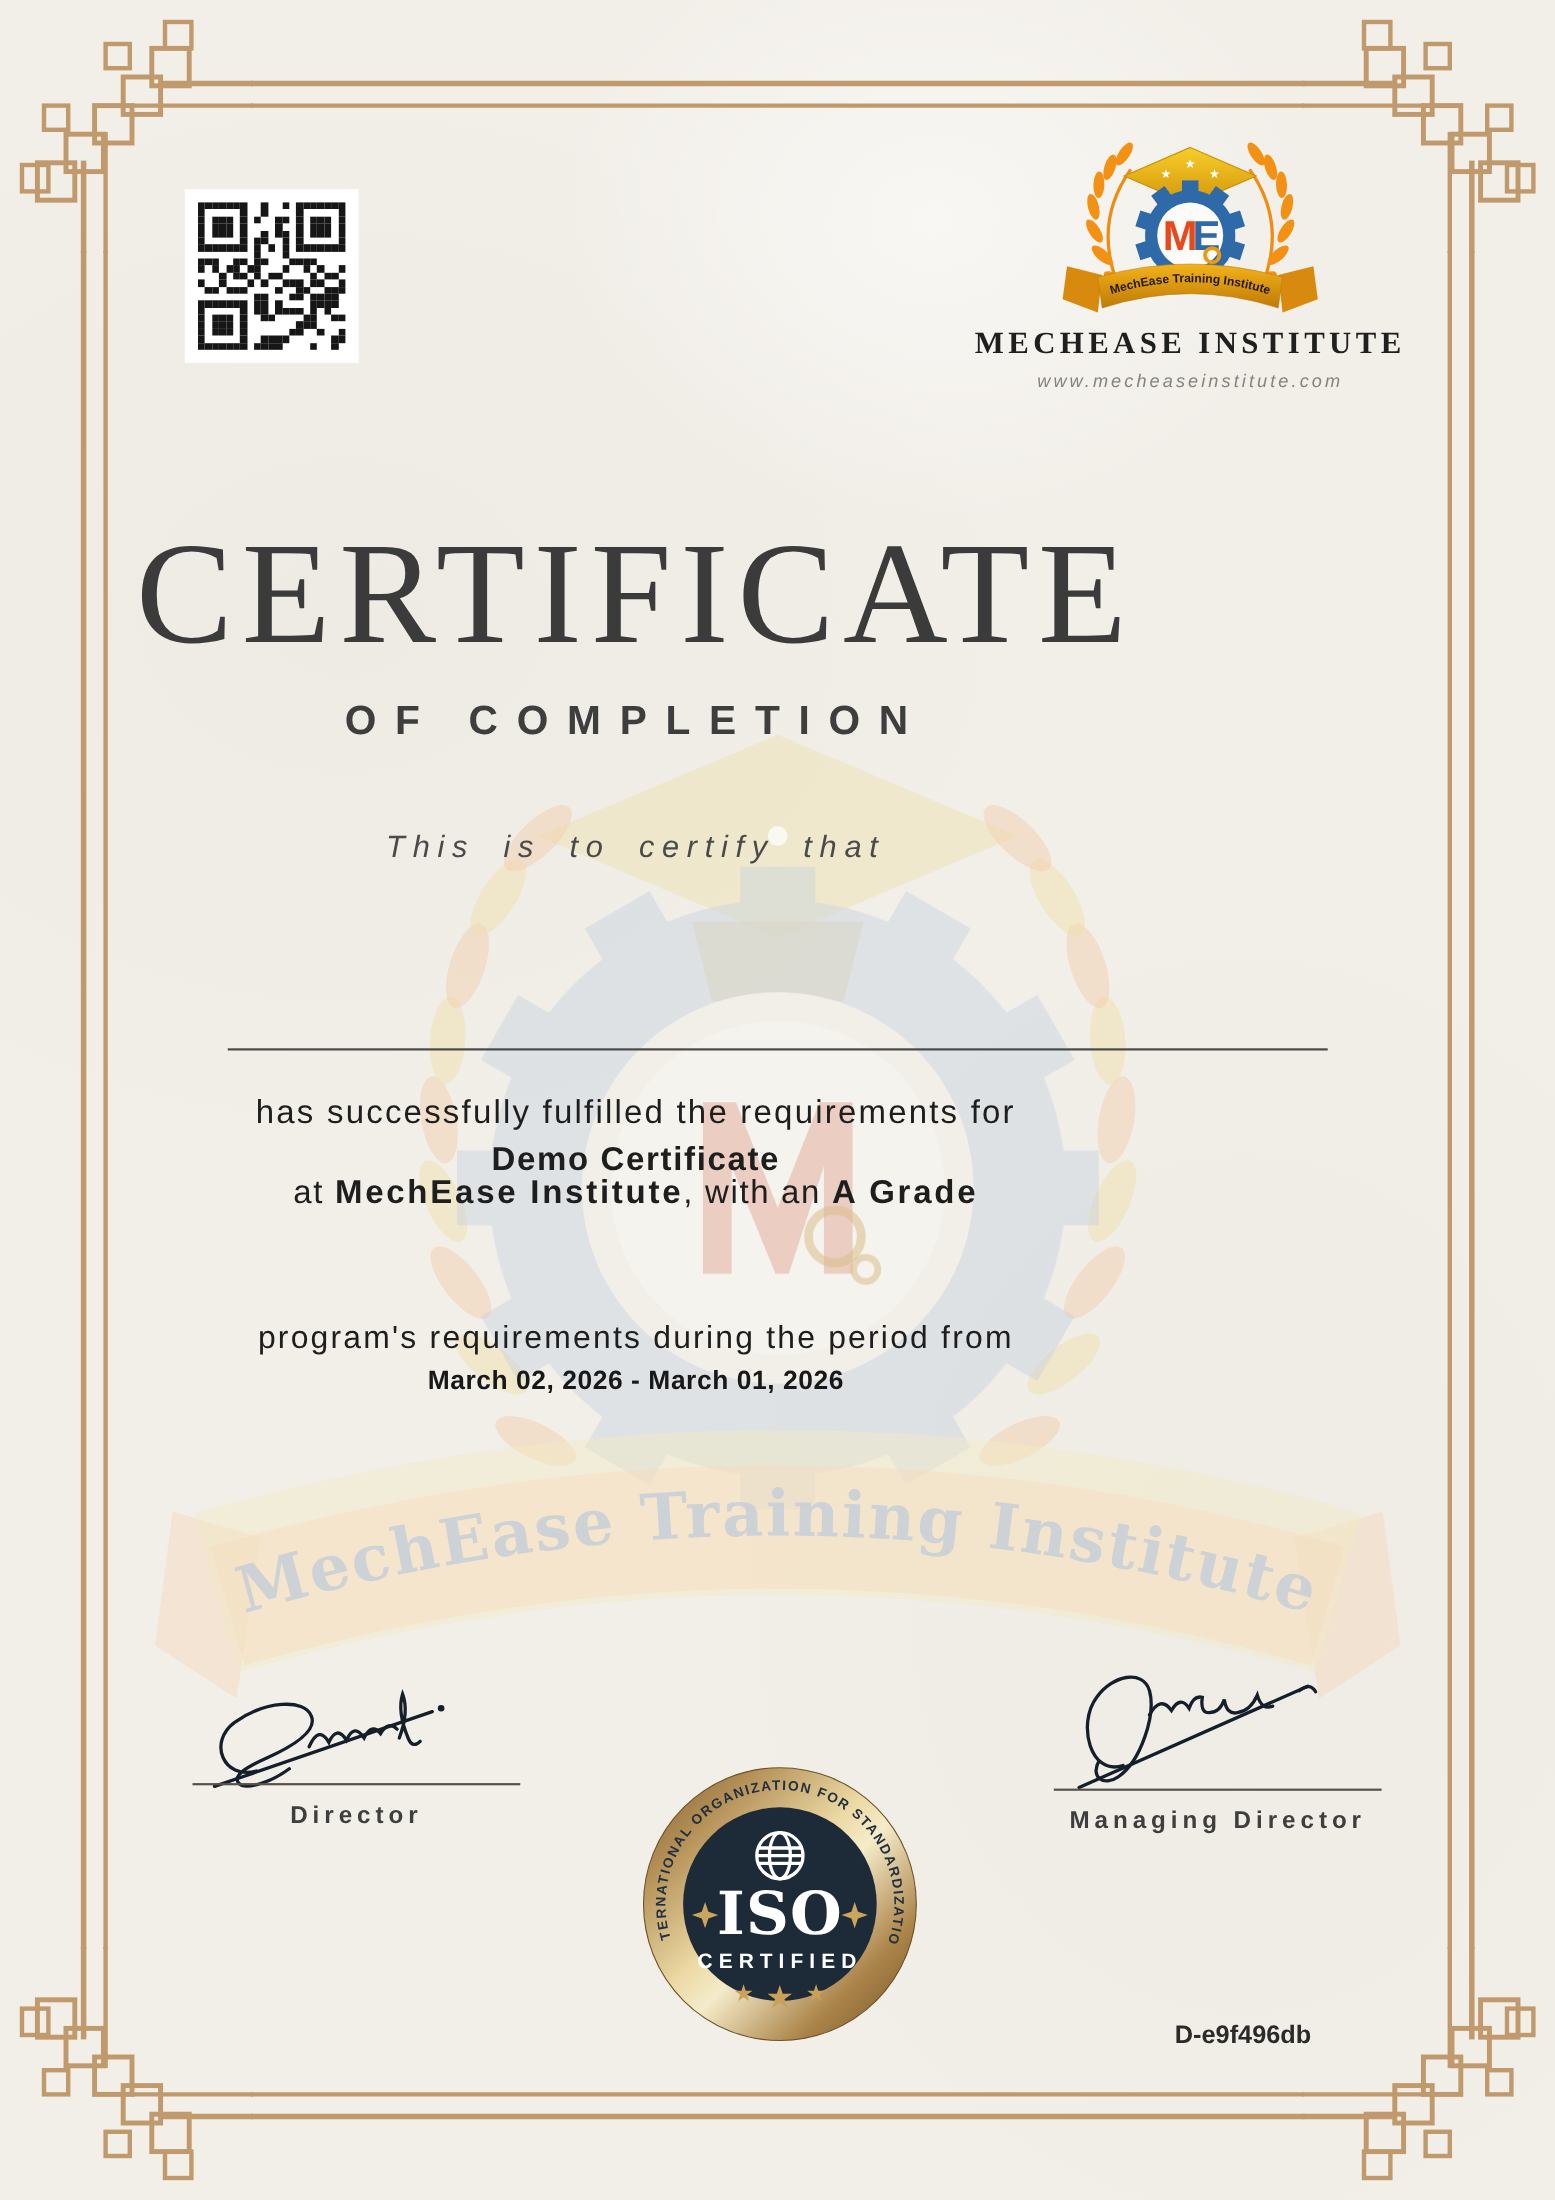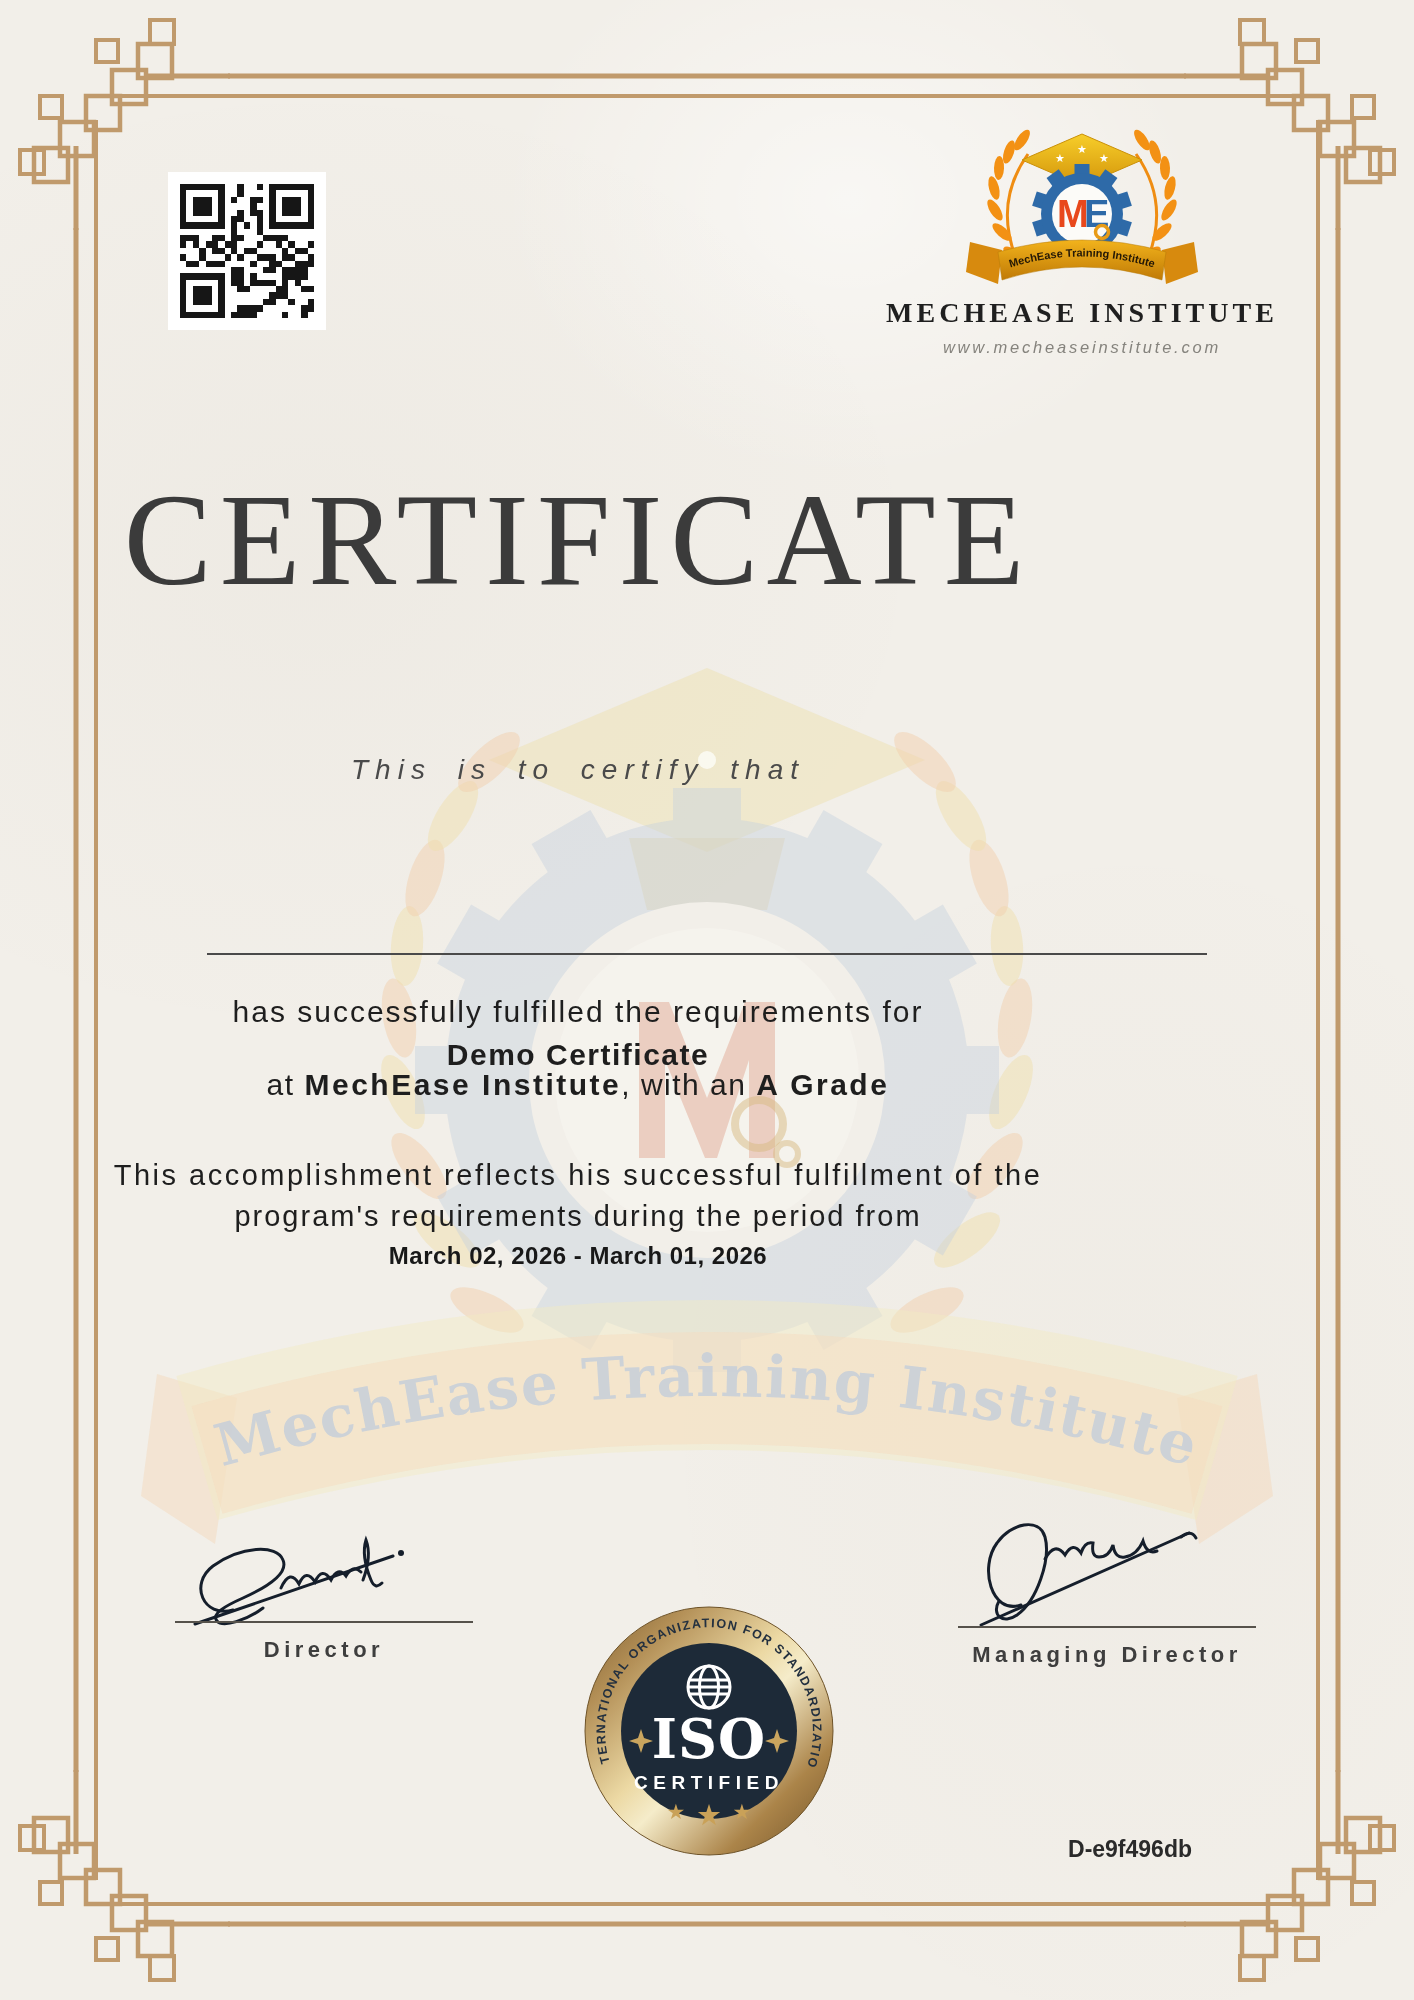--- a/index.html
+++ b/index.html
@@ -657,28 +657,28 @@
       <text font-size="11" font-weight="bold" fill="#241806">
         <textPath href="#lrt" startOffset="50%" text-anchor="middle">MechEase Training Institute</textPath>
       </text>
     </g>
   </svg>
 
   <div class="abs inst-name">MECHEASE INSTITUTE</div>
   <div class="abs website">www.mecheaseinstitute.com</div>
 
   <div class="ctr t-main">CERTIFICATE</div>
+  <div class="ctr t-sub">OF COMPLETION</div>
   <div class="ctr t-certify">This is to certify that</div>
 
   <div class="abs name-rule"></div>
 
   <div class="ctr body-line b1">has successfully fulfilled the requirements for</div>
   <div class="ctr body-line b2">Demo Certificate</div>
   <div class="ctr body-line b3"><span>at </span><span class="sp-bold">MechEase Institute</span><span>, with an </span><span class="sp-bold">A Grade</span></div>
-  <div class="ctr body-line b4">This accomplishment reflects his successful fulfillment of the</div>
   <div class="ctr body-line b5">program's requirements during the period from</div>
   <div class="ctr body-line b6">March 02, 2026 - March 01, 2026</div>
 
   <svg class="abs sig-svg-left" width="330" height="110" viewBox="0 0 330 110">
     <g stroke="#151e2b" stroke-width="3" fill="none" stroke-linecap="round">
       <path d="M78,88 C48,96 34,62 58,44 C86,24 122,22 128,38 C134,52 110,66 88,76 C70,84 56,92 62,99 C68,106 92,98 108,86"></path>
       <path d="M126,66 q9,-20 18,-4 q7,-16 16,-2 q7,-16 16,-2 q7,-14 15,-4 q7,-12 15,-4"></path>
       <path d="M208,58 q9,-24 3,-40 q-5,16 5,40 q4,10 11,3"></path>
       <path d="M40,102 L238,34"></path>
     </g>

